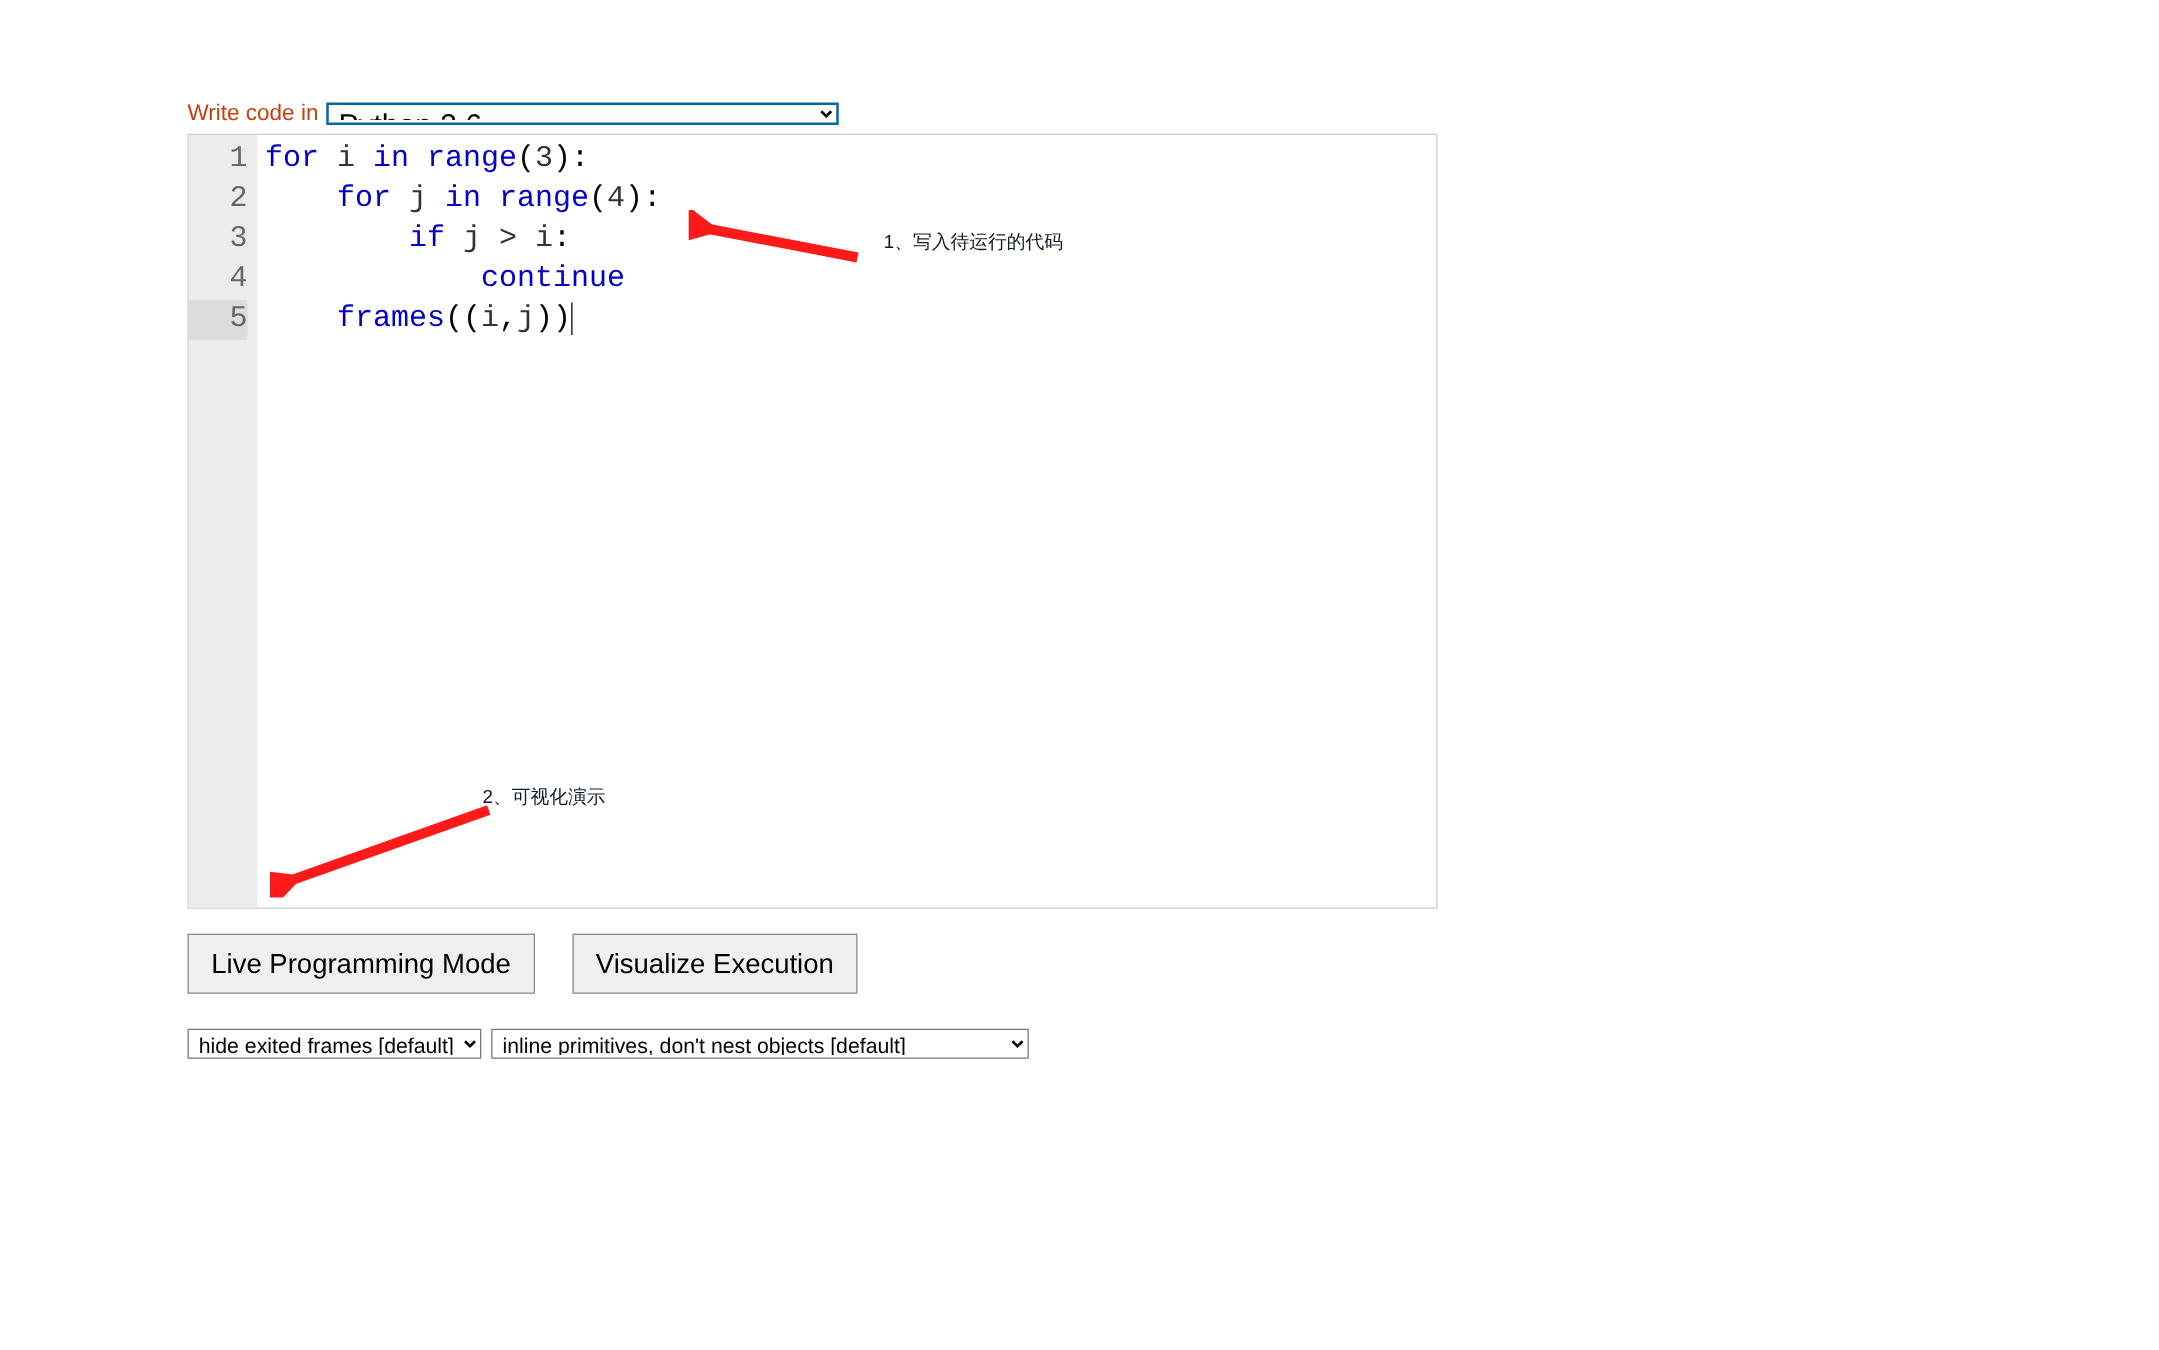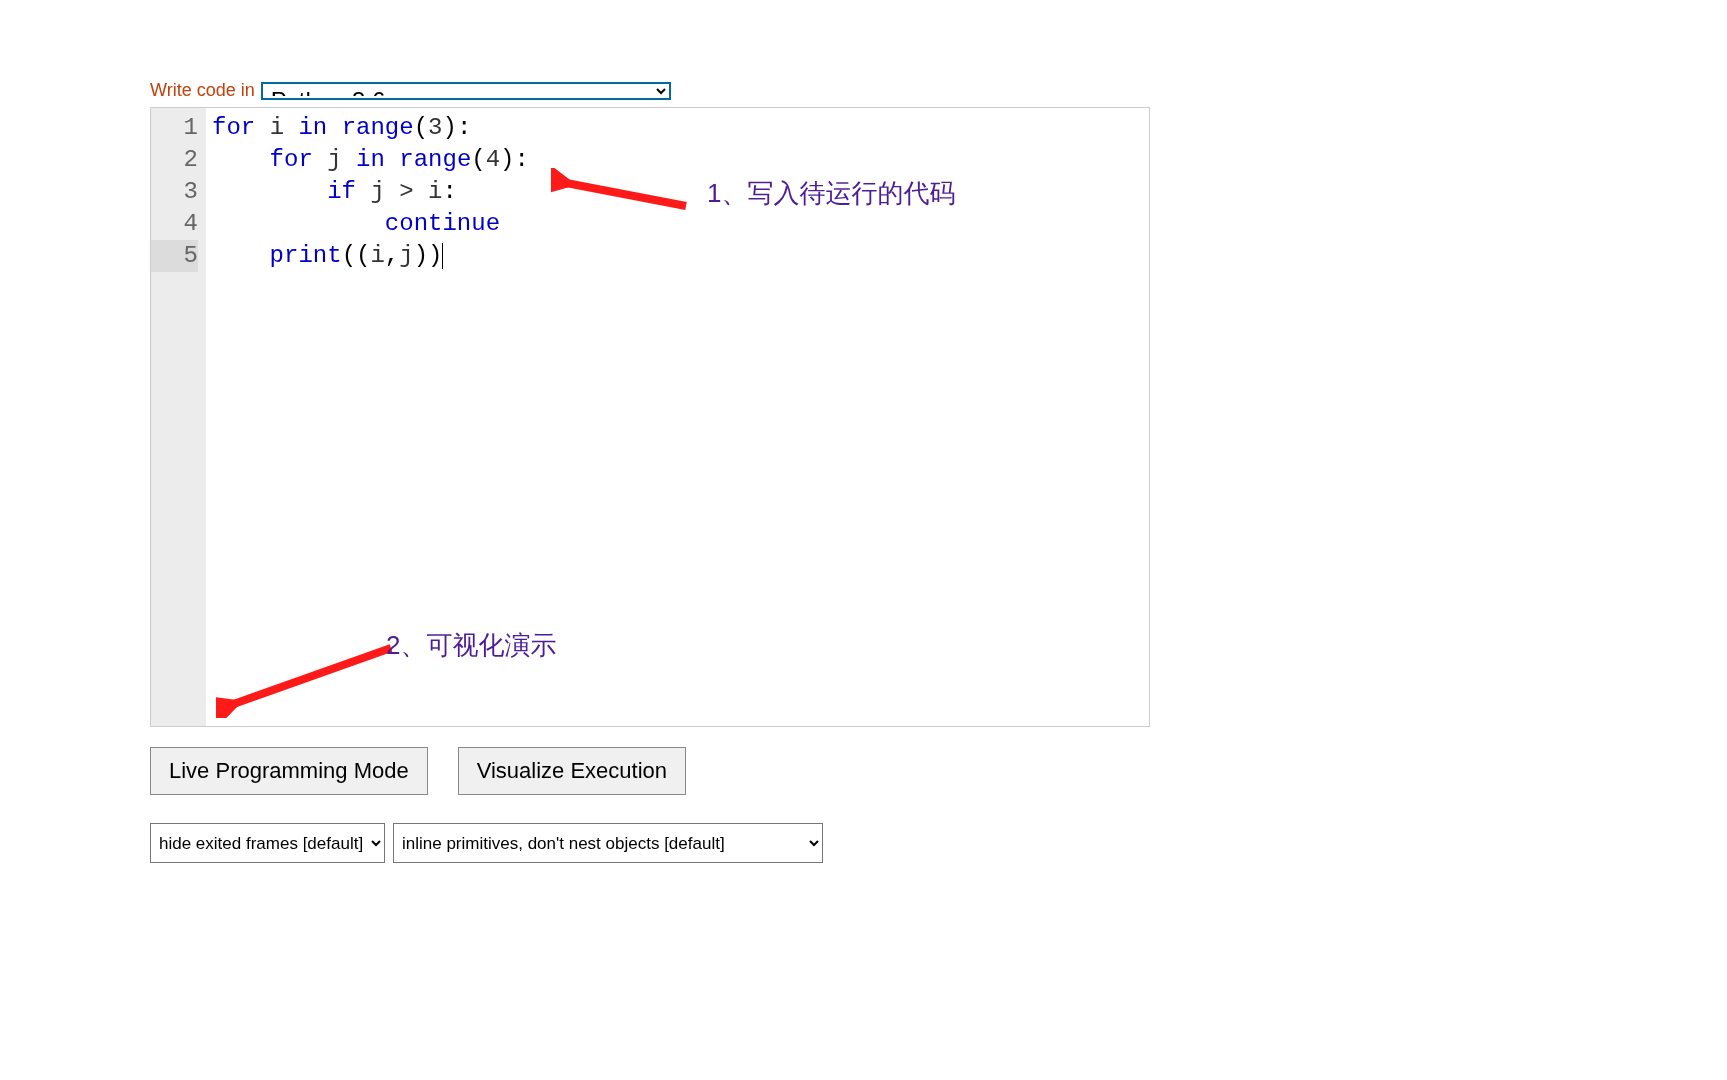--- a/index.html
+++ b/index.html
@@ -71,22 +71,22 @@
       color: #000;
       position: relative;
     }
     .kw { color: #0000c8; }
     .fn { color: #0000c8; }
     .nm { color: #333; }
     .op { color: #333; }
     .pn { color: #000; }
     .annotation {
       position: absolute;
-      color: #4c1d95;
-      font-size: 26px;
+      color: #0f172a;
+      font-size: 15px;
       font-family: "PingFang SC", "Microsoft YaHei", sans-serif;
       display: flex;
       align-items: center;
       pointer-events: none;
     }
     .annotation .arrow-svg {
       display: block;
     }
     .anno-1 {
       top: 60px;
@@ -121,21 +121,21 @@
     .options-row {
       margin-top: 28px;
       display: flex;
       gap: 8px;
     }
     select.opt-select {
       font-size: 17px;
       padding: 2px 4px;
       border: 1px solid #767676;
       background: #fff;
-      height: 40px;
+      height: 24px;
     }
     .cursor {
       display: inline-block;
       width: 1px;
       height: 26px;
       background: #000;
       vertical-align: middle;
     }
   </style>
 </head>
@@ -154,21 +154,21 @@
       <span class="ln">1</span>
       <span class="ln">2</span>
       <span class="ln">3</span>
       <span class="ln">4</span>
       <span class="ln active">5</span>
     </div>
     <div class="code-area"><span class="kw">for</span> <span class="nm">i</span> <span class="kw">in</span> <span class="fn">range</span><span class="pn">(</span><span class="nm">3</span><span class="pn">)</span><span class="pn">:</span>
     <span class="kw">for</span> <span class="nm">j</span> <span class="kw">in</span> <span class="fn">range</span><span class="pn">(</span><span class="nm">4</span><span class="pn">)</span><span class="pn">:</span>
         <span class="kw">if</span> <span class="nm">j</span> <span class="op">&gt;</span> <span class="nm">i</span><span class="pn">:</span>
             <span class="kw">continue</span>
-    <span class="fn">print</span><span class="pn">(</span><span class="pn">(</span><span class="nm">i</span><span class="pn">,</span><span class="nm">j</span><span class="pn">)</span><span class="pn">)</span><span class="cursor"></span></div>
+    <span class="fn">frames</span><span class="pn">(</span><span class="pn">(</span><span class="nm">i</span><span class="pn">,</span><span class="nm">j</span><span class="pn">)</span><span class="pn">)</span><span class="cursor"></span></div>
   </div>
 
   <div class="annotation anno-1">
     <svg class="arrow-svg" width="140" height="50" viewBox="0 0 140 50">
       <defs>
         <marker id="ah1" markerWidth="10" markerHeight="10" refX="2" refY="5" orient="auto">
           <path d="M0,5 L10,0 L10,10 Z" fill="#ff1a1a"></path>
         </marker>
       </defs>
       <line x1="135" y1="38" x2="10" y2="14" stroke="#ff1a1a" stroke-width="8" marker-end="url(#ah1)"></line>

